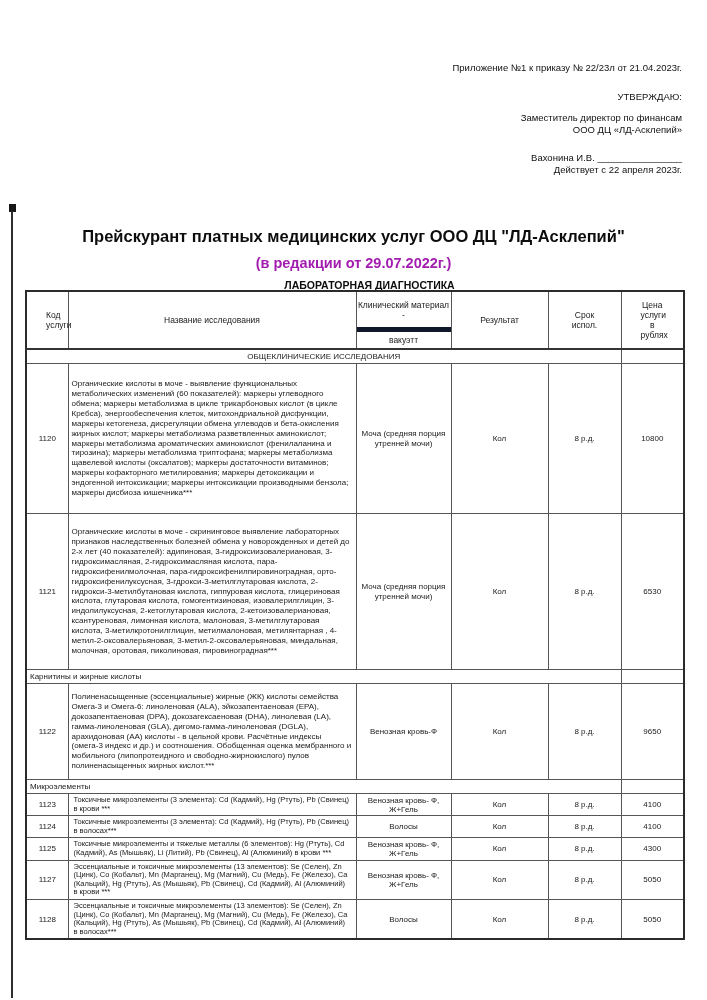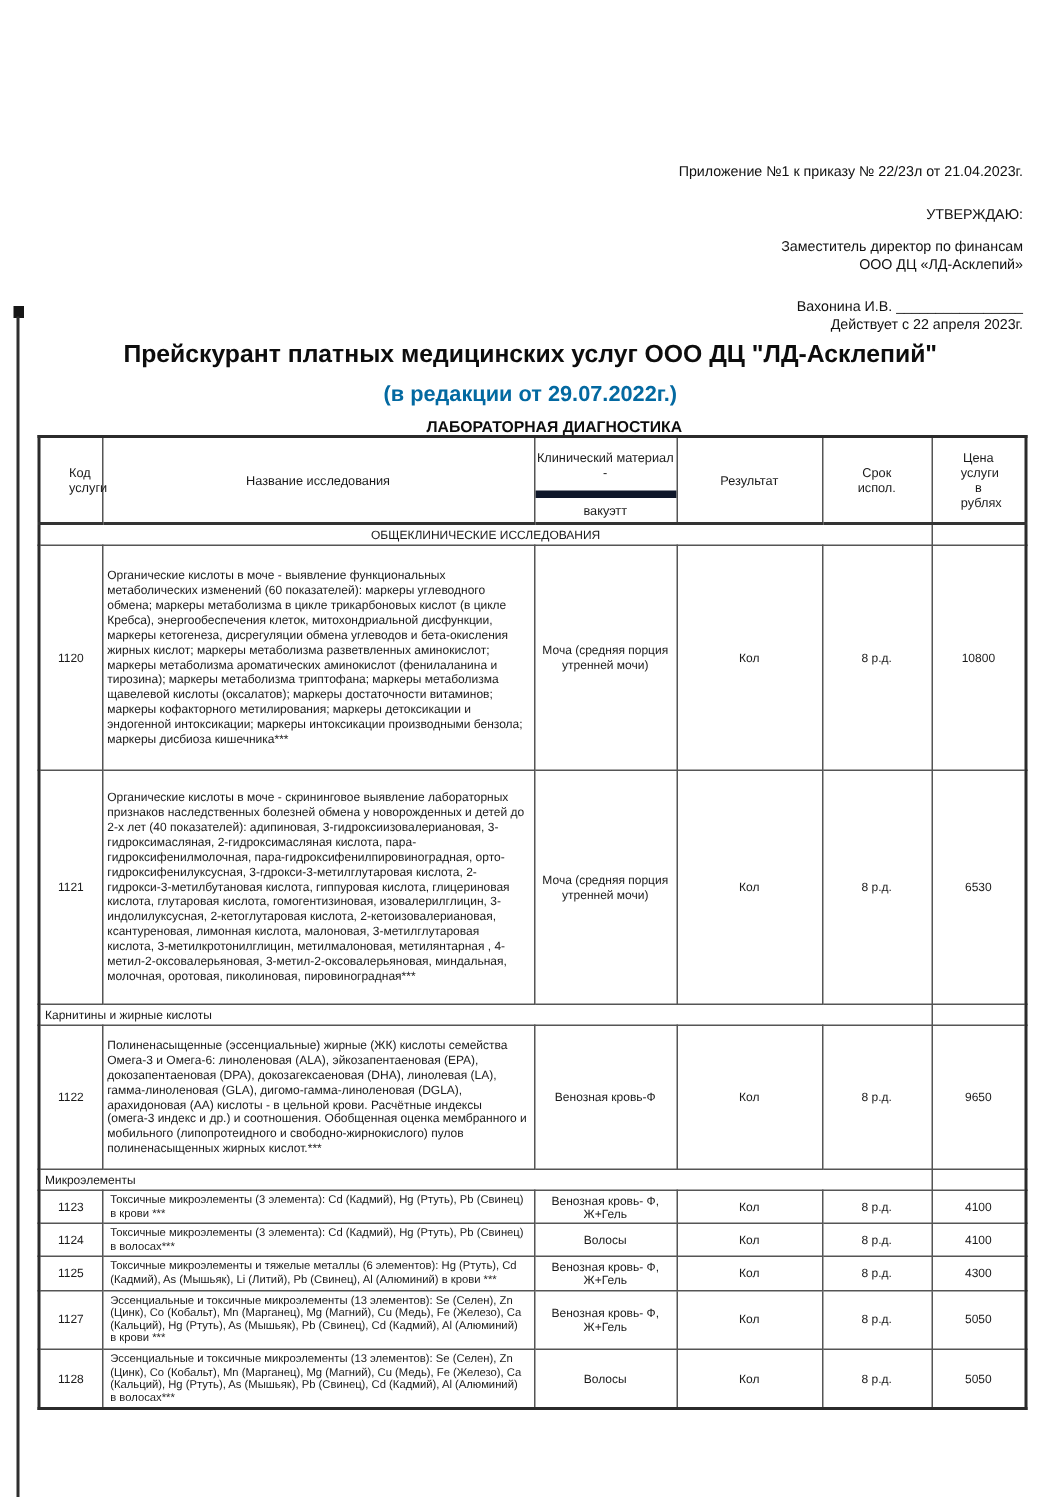--- a/index.html
+++ b/index.html
@@ -9,28 +9,28 @@
     -webkit-font-smoothing:antialiased;
   }
   .page{position:absolute;inset:0;overflow:hidden;}
 
   
   .scan-square{position:absolute;left:9px;top:204px;width:7px;height:8px;background:#161616;}
   .scan-line{position:absolute;left:11px;top:211px;width:2px;height:787px;background:#2e2e2e;}
 
   
   .approve-block{position:absolute;top:62px;right:25px;text-align:right;font-size:9.5px;line-height:12px;color:#111;}
-  .appendix-line{margin-bottom:17px;margin-top:47px;}
+  .appendix-line{margin-bottom:17px;}
   .approve-label{margin-bottom:9px;}
   .signer-line{margin-top:16px;}
   .valid-line{}
 
   
   .title1{position:absolute;top:227px;left:0;width:707px;text-align:center;font-weight:bold;font-size:16.5px;color:#0d0d0d;}
-  .title2{position:absolute;top:255px;left:0;width:707px;text-align:center;font-weight:bold;font-size:14.5px;color:#0369a1;}
+  .title2{position:absolute;top:255px;left:0;width:707px;text-align:center;font-weight:bold;font-size:14.5px;color:#a21caf;}
   .subtitle{position:absolute;top:279px;left:0;width:707px;text-align:center;font-weight:bold;font-size:10.5px;color:#0d0d0d;padding-left:16px;}
 
   
   table.price{position:absolute;top:290px;left:25px;width:658px;border-collapse:collapse;table-layout:fixed;border:2px solid #2b2b2b;}
   .price th,.price td{border:1px solid #555;}
   .price thead th{
     font-weight:normal;font-size:8.5px;line-height:10px;height:52px;
     vertical-align:middle;text-align:center;padding:0 19px;border-bottom:2px solid #333;
   }
   .material-th{padding:0 !important;}

